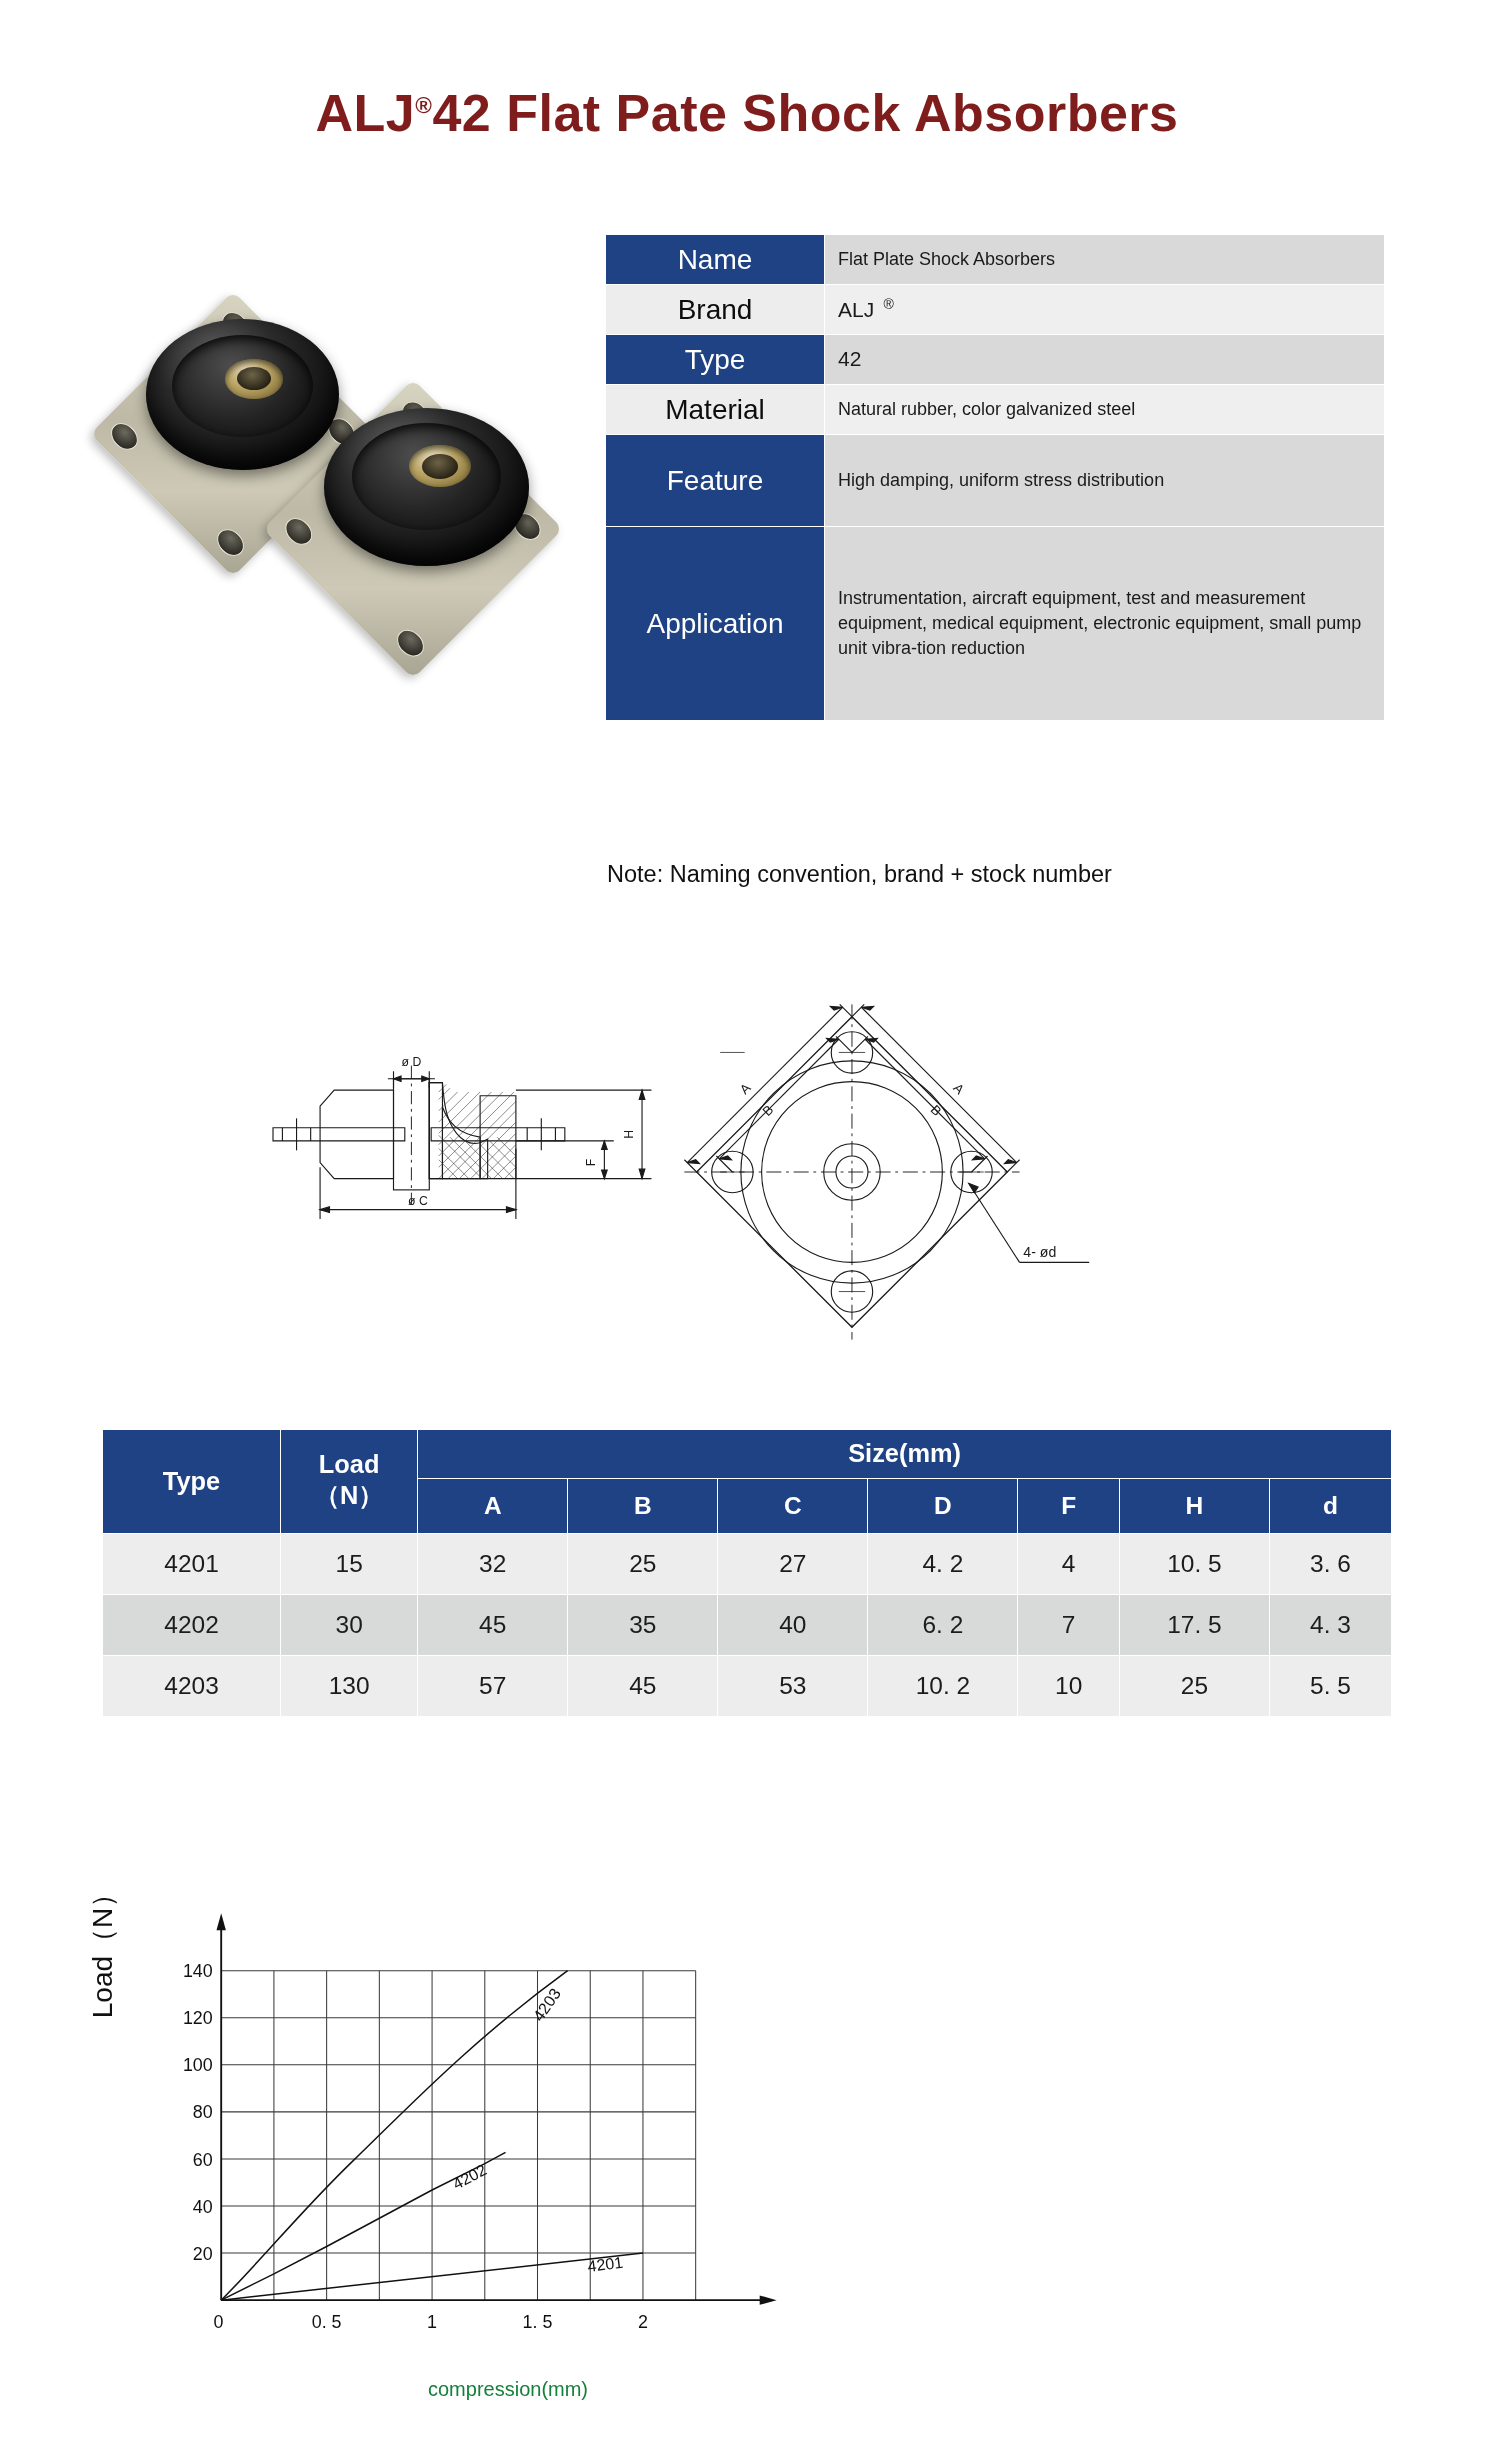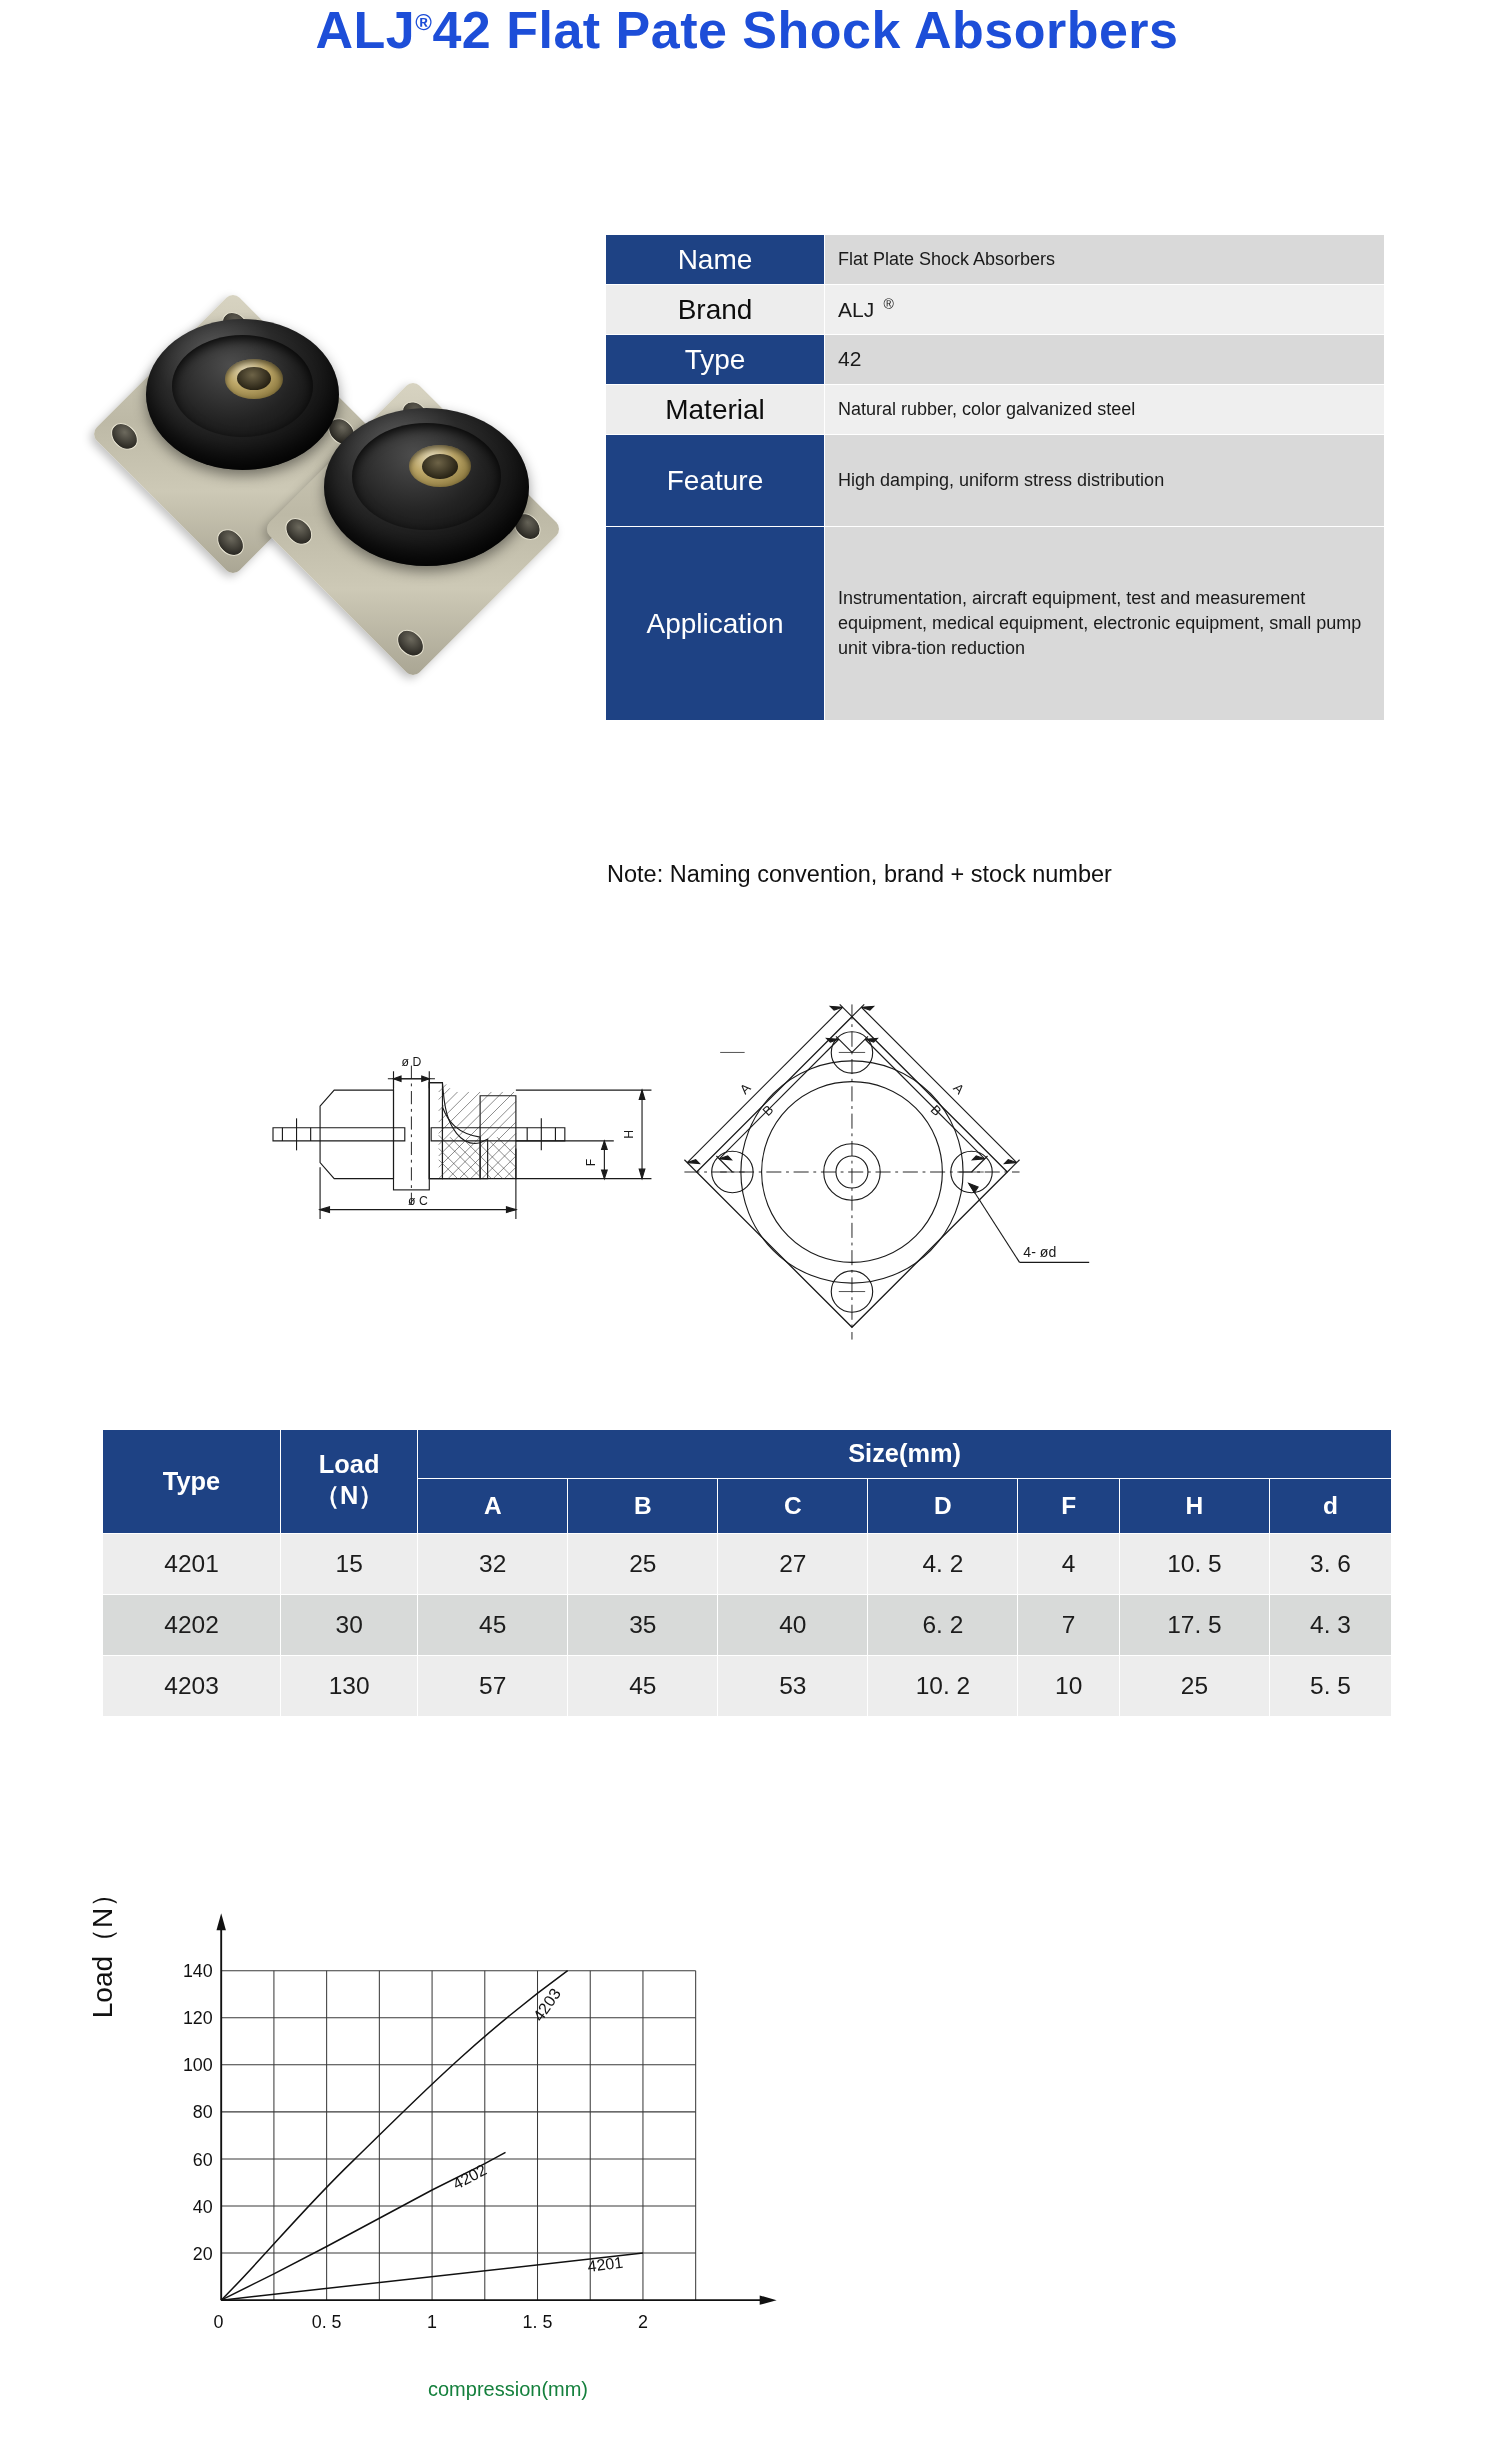--- a/index.html
+++ b/index.html
@@ -5,22 +5,23 @@
   html,body{margin:0;padding:0;}
   body{
     width:1494px;height:2462px;background:#fff;
     font-family:"Liberation Sans", sans-serif;
     color:#111;position:relative;overflow:hidden;
   }
 
   
   #title{
     width:100%;text-align:center;
+    padding-top:83px;
     font-size:52px;font-weight:bold;
-    color:#1d4ed8;letter-spacing:0.5px;
+    color:#7f1d1d;letter-spacing:0.5px;
     white-space:nowrap;
   }
   #title .reg{font-size:22.6px;vertical-align:super;font-weight:bold;}
 
   
   #photo{
     position:absolute;left:121px;top:325px;
     width:480px;height:301px;
   }
   .mount{position:absolute;}

